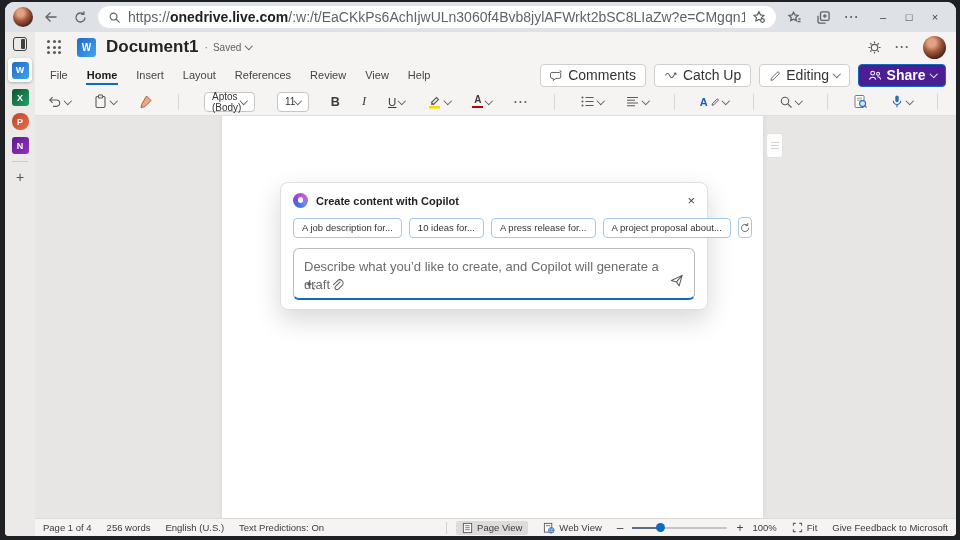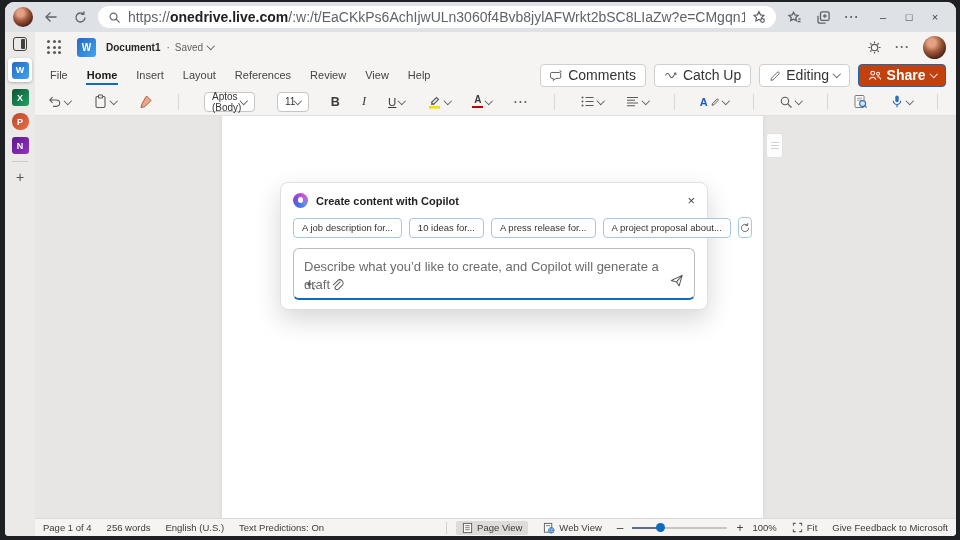--- a/index.html
+++ b/index.html
@@ -31,40 +31,40 @@
     box-shadow:0 1px 3px rgba(0,0,0,.25);display:flex;align-items:center;justify-content:center;}
   .m365{width:12px;height:12px;border:1.6px solid #3f3f3f;border-radius:3px;position:relative;}
   .m365 i{position:absolute;right:1px;top:1px;bottom:1px;width:4px;background:#3f3f3f;border-radius:1px;}
   .rail-div{width:16px;height:1px;background:#cfcdcb;}
   .rail-plus{font-size:14px;color:#555;}
   
   .app-header{position:absolute;top:30px;left:30px;right:0;height:30px;background:#f6f4f2;
     display:flex;align-items:center;padding:0 10px 0 12px;box-sizing:border-box;}
   .waffle{display:grid;grid-template-columns:repeat(3,3px);gap:2.5px;margin-right:16px;}
   .waffle i{width:3px;height:3px;background:#5a5a5a;border-radius:50%;}
-  .doc-title{font-size:10px;color:#252423;font-weight:700;margin-left:10px;}
+  .doc-title{font-size:17px;color:#252423;font-weight:700;margin-left:10px;}
   .save-status{font-size:10px;color:#616161;margin-left:6px;display:flex;align-items:center;gap:5px;}
   .cv{display:inline-block;width:4.5px;height:4.5px;border-right:1.1px solid #5a5a5a;
     border-bottom:1.1px solid #5a5a5a;transform:rotate(45deg);margin-top:-2px;flex:0 0 auto;}
   .cv.w{border-color:#fff;}
   .searchbox{position:absolute;left:330px;width:312px;height:23px;top:3px;background:#fdfdfd;
     border:1px solid #e7e5e3;border-radius:4px;display:flex;align-items:center;gap:7px;padding:0 12px;box-sizing:border-box;}
   .searchbox input{border:none;outline:none;background:transparent;font-size:10.5px;color:#616161;
     font-family:"Liberation Sans",sans-serif;width:100%;}
   .hdr-right{margin-left:auto;display:flex;align-items:center;gap:13px;}
   .avatar.sm2{width:23px;height:23px;}
   
   .tabs-row{position:absolute;top:60px;left:30px;right:0;height:26px;background:#f6f4f2;
     display:flex;align-items:center;gap:17px;padding:0 10px 0 14px;box-sizing:border-box;}
   .tab{font-size:11px;color:#444;padding:4px 1px;}
   .tab.active{color:#1b1a19;font-weight:700;border-bottom:2.5px solid #0f6cbd;padding-bottom:2px;}
   .tabs-right{margin-left:auto;display:flex;gap:8px;align-items:center;}
   .pillbtn{height:21px;display:flex;align-items:center;gap:5px;border:1px solid #d1cfcd;background:#fff;
     border-radius:4px;font-size:14px;color:#333;padding:0 9px;white-space:nowrap;}
-  .pillbtn.share{background:#c2410c;border-color:#0f6cbd;color:#fff;font-weight:600;}
+  .pillbtn.share{background:#4c1d95;border-color:#0f6cbd;color:#fff;font-weight:600;}
   
   .toolbar{position:absolute;top:86px;left:30px;right:0;height:28px;background:#f6f4f2;
     border-bottom:1px solid #e2e0de;display:flex;align-items:center;gap:22px;padding:0 12px;box-sizing:border-box;}
   .tbtn{display:flex;align-items:center;gap:3px;flex:0 0 auto;}
   .vd{width:1px;height:16px;background:#d9d7d5;margin:0 3px;flex:0 0 auto;}
   .selbox{height:20px;background:#fff;border:1px solid #c8c6c4;border-radius:4px;display:flex;
     align-items:center;justify-content:space-between;font-size:10px;color:#333;padding:0 7px;box-sizing:border-box;}
   .glyph-b{font-size:12.5px;font-weight:800;color:#3b3b3b;}
   .glyph-i{font-size:12.5px;font-style:italic;color:#3b3b3b;font-family:"Liberation Serif",serif;}
   .glyph-u{font-size:11.5px;text-decoration:underline;color:#3b3b3b;}

